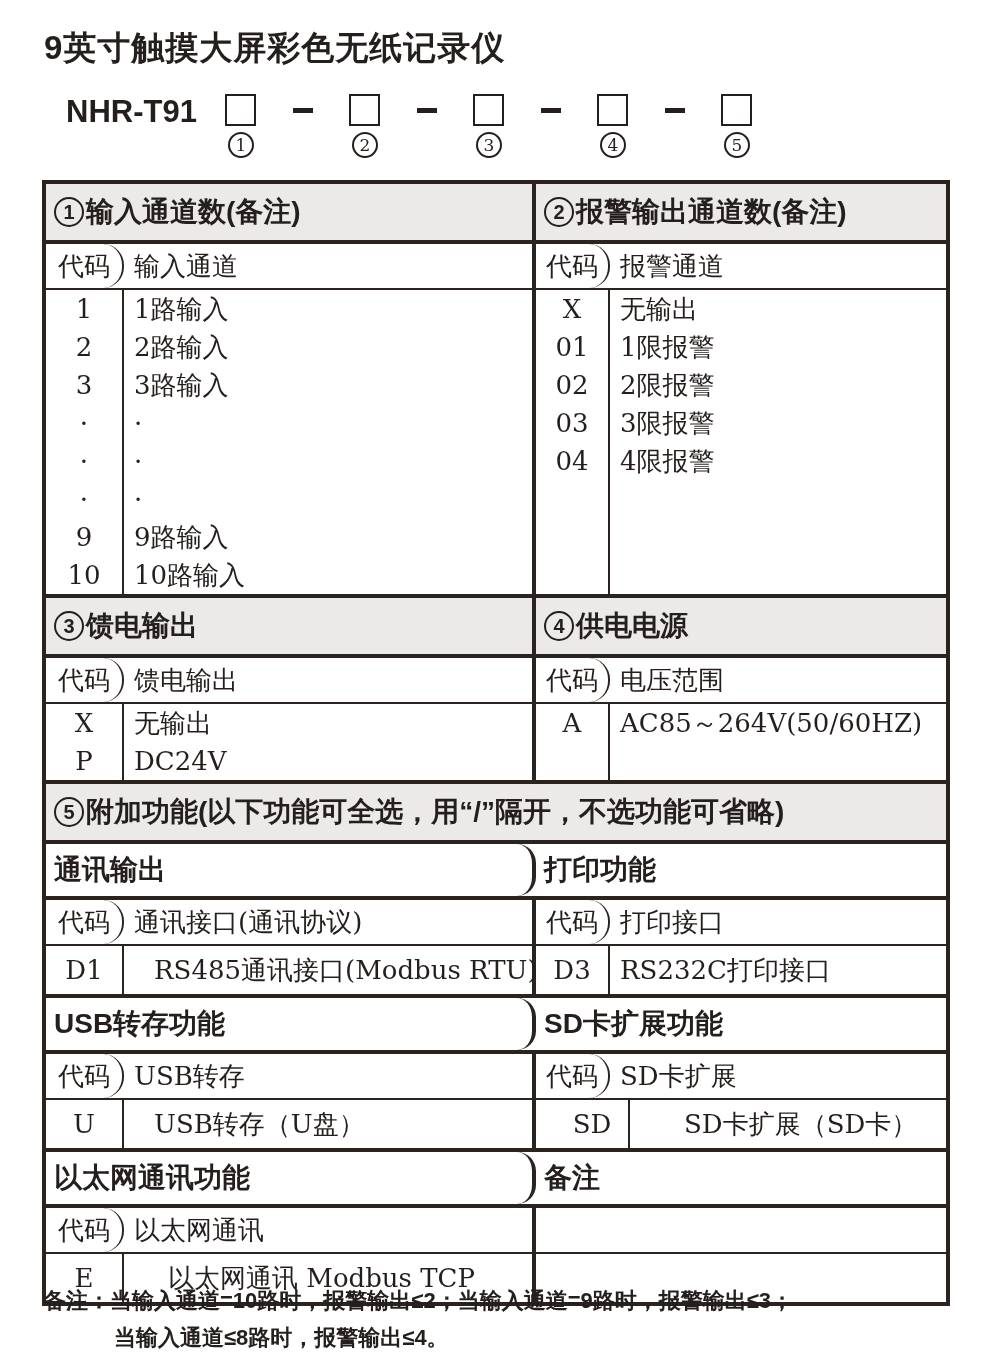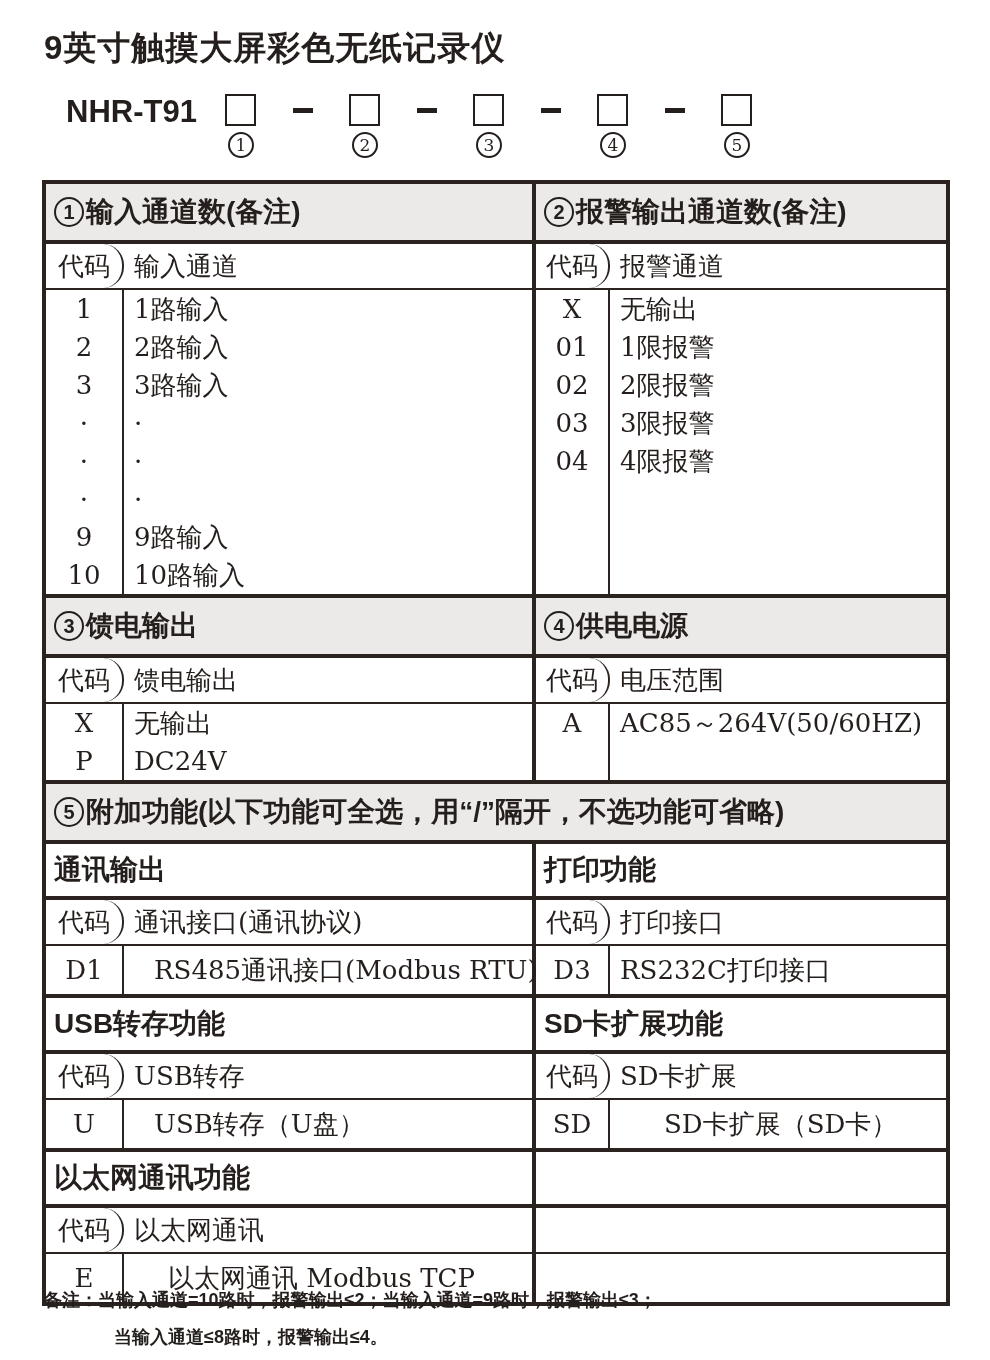--- a/index.html
+++ b/index.html
@@ -25,36 +25,36 @@
   .hl { width:490px; border-right:4px solid #2b2320; flex-shrink:0; display:flex; }
   .hr { flex:1; display:flex; }
   .hl.block, .hr.block { display:block; }
 
   .sec-head { background:#eceae8; font-weight:bold; font-size:28px; }
   .sec-head .pad { padding:9px 6px 9px 8px; display:flex; align-items:center; }
   .circ { display:inline-block; width:30px; height:30px; border:2px solid #241f1c; border-radius:50%;
           font-size:20px; line-height:26px; text-align:center; font-weight:bold; margin-right:2px; flex-shrink:0; }
   .band5 { background:#eceae8; font-weight:bold; font-size:28px; padding:9px 6px 9px 8px; display:flex; align-items:center; width:100%; }
 
-  .band-title { font-weight:bold; font-size:28px; padding:7px 6px 7px 8px; }
+  .band-title { font-weight:bold; font-size:28px; padding:7px 6px 7px 8px;border-radius:19px; }
 
   .body-font { font-family:"DejaVu Serif","Liberation Serif",serif; }
   .ccol { width:78px; border-right:2px solid #2b2320; text-align:center; flex-shrink:0; }
   .hr .ccol { width:74px; }
   .dcol { flex:1; padding-left:10px; }
   .rowline { font-size:26px; line-height:38px; white-space:nowrap; }
   .codehead .rowline { line-height:44px;border-radius:21px; }
   .codehead { min-height:44px; }
   .content-a { min-height:304px; }
   .content-b { min-height:76px; }
   .content-s { min-height:48px;gap:20px; }
   .eth-empty { min-height:40px; }
 
   
-  .note { position:absolute; left:44px; top:1282px; width:920px; font-weight:bold; font-size:18px; line-height:37px; }
+  .note { position:absolute; left:44px; top:1282px; width:920px; font-weight:bold; font-size:22px; line-height:37px; }
   .note-line1 { white-space:nowrap; }
   .note-line2 { padding-left:70px; white-space:nowrap; }
 </style>
 </head>
 <body>
 
 <div class="page-title">9英寸触摸大屏彩色无纸记录仪</div>
 
 <div class="model">
   <span class="model-prefix">NHR-T91</span>
@@ -249,27 +249,28 @@
       <div class="dcol rowline">SD卡扩展</div>
     </div>
   </div>
 
   <div class="band thin body-font">
     <div class="hl content-s">
       <div class="ccol rowline" style="line-height:48px;">U</div>
       <div class="dcol rowline" style="line-height:48px;">USB转存（U盘）</div>
     </div>
     <div class="hr">
-      <div class="ccol rowline" style="line-height:48px;">SD</div>
+      <div class="ccol rowline" style="line-height:48px;margin-left:20px;">SD</div>
       <div class="dcol rowline" style="line-height:48px;margin-left:44px;">SD卡扩展（SD卡）</div>
     </div>
   </div>
 
   <div class="band">
     <div class="hl block band-title">以太网通讯功能</div>
+    <div class="hr block band-title">备注</div>
   </div>
 
   <div class="band codehead body-font">
     <div class="hl">
       <div class="ccol rowline">代码</div>
       <div class="dcol rowline">以太网通讯</div>
     </div>
     <div class="hr block eth-empty"></div>
   </div>
 

